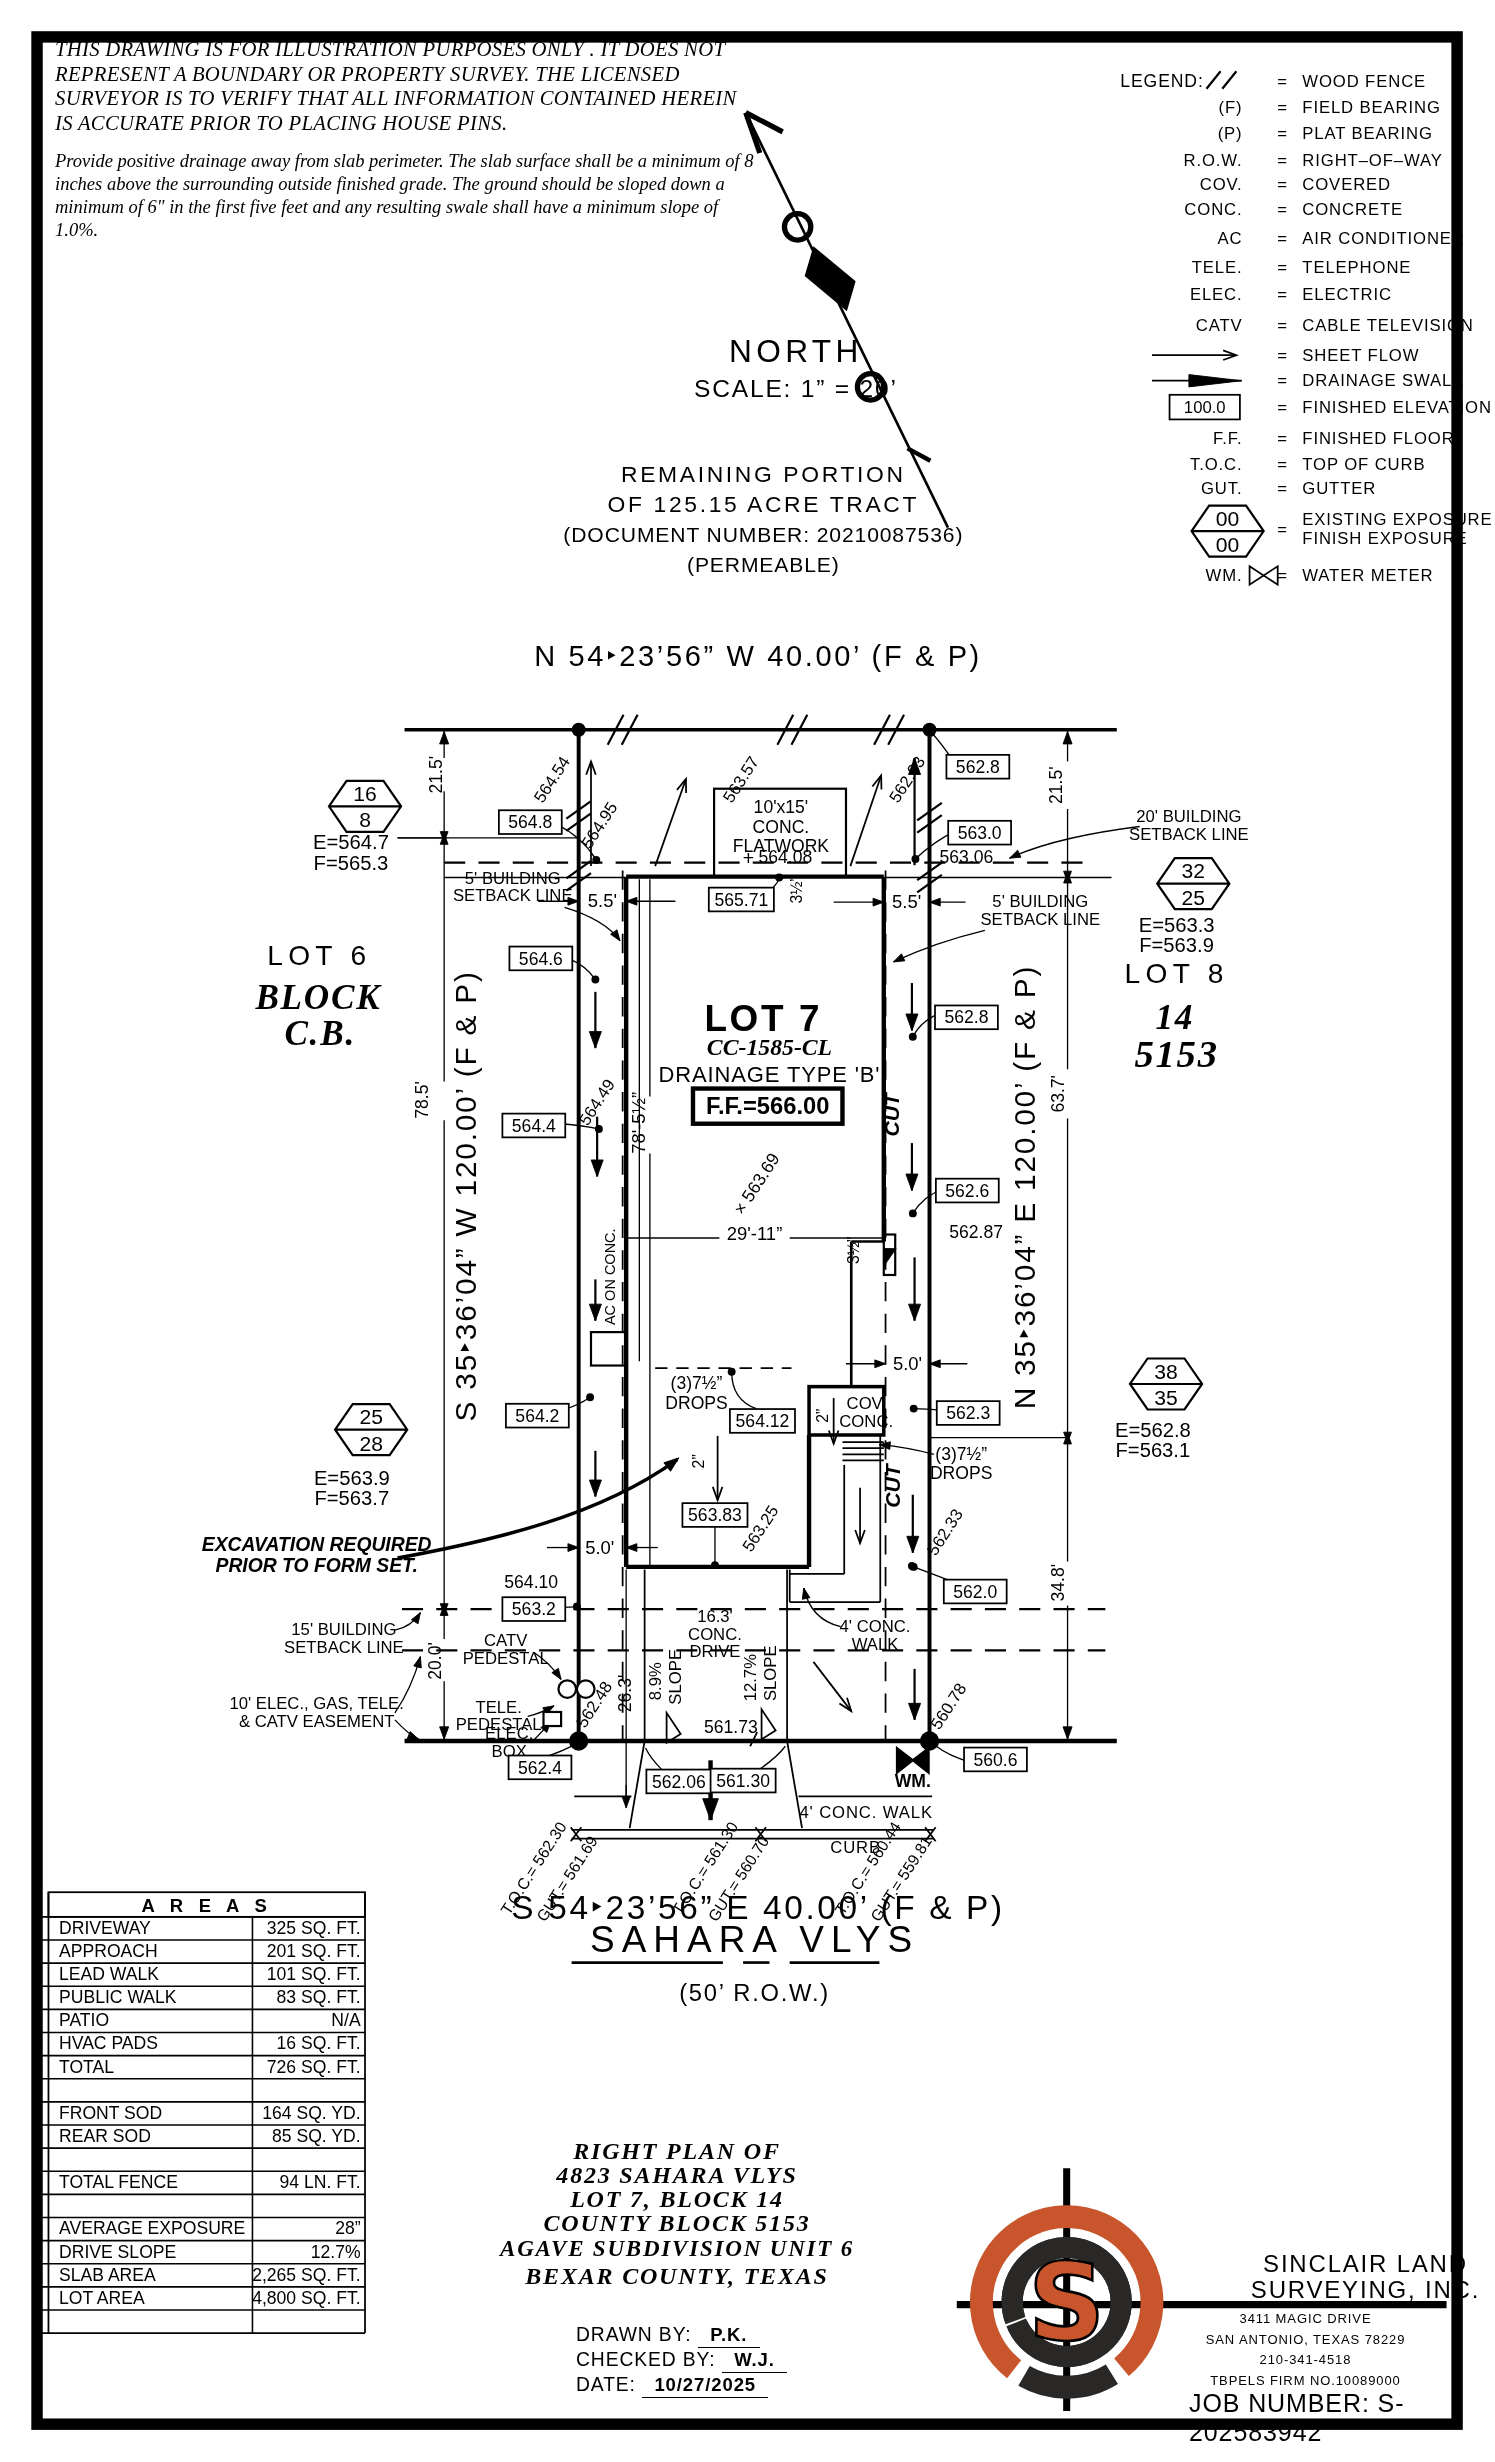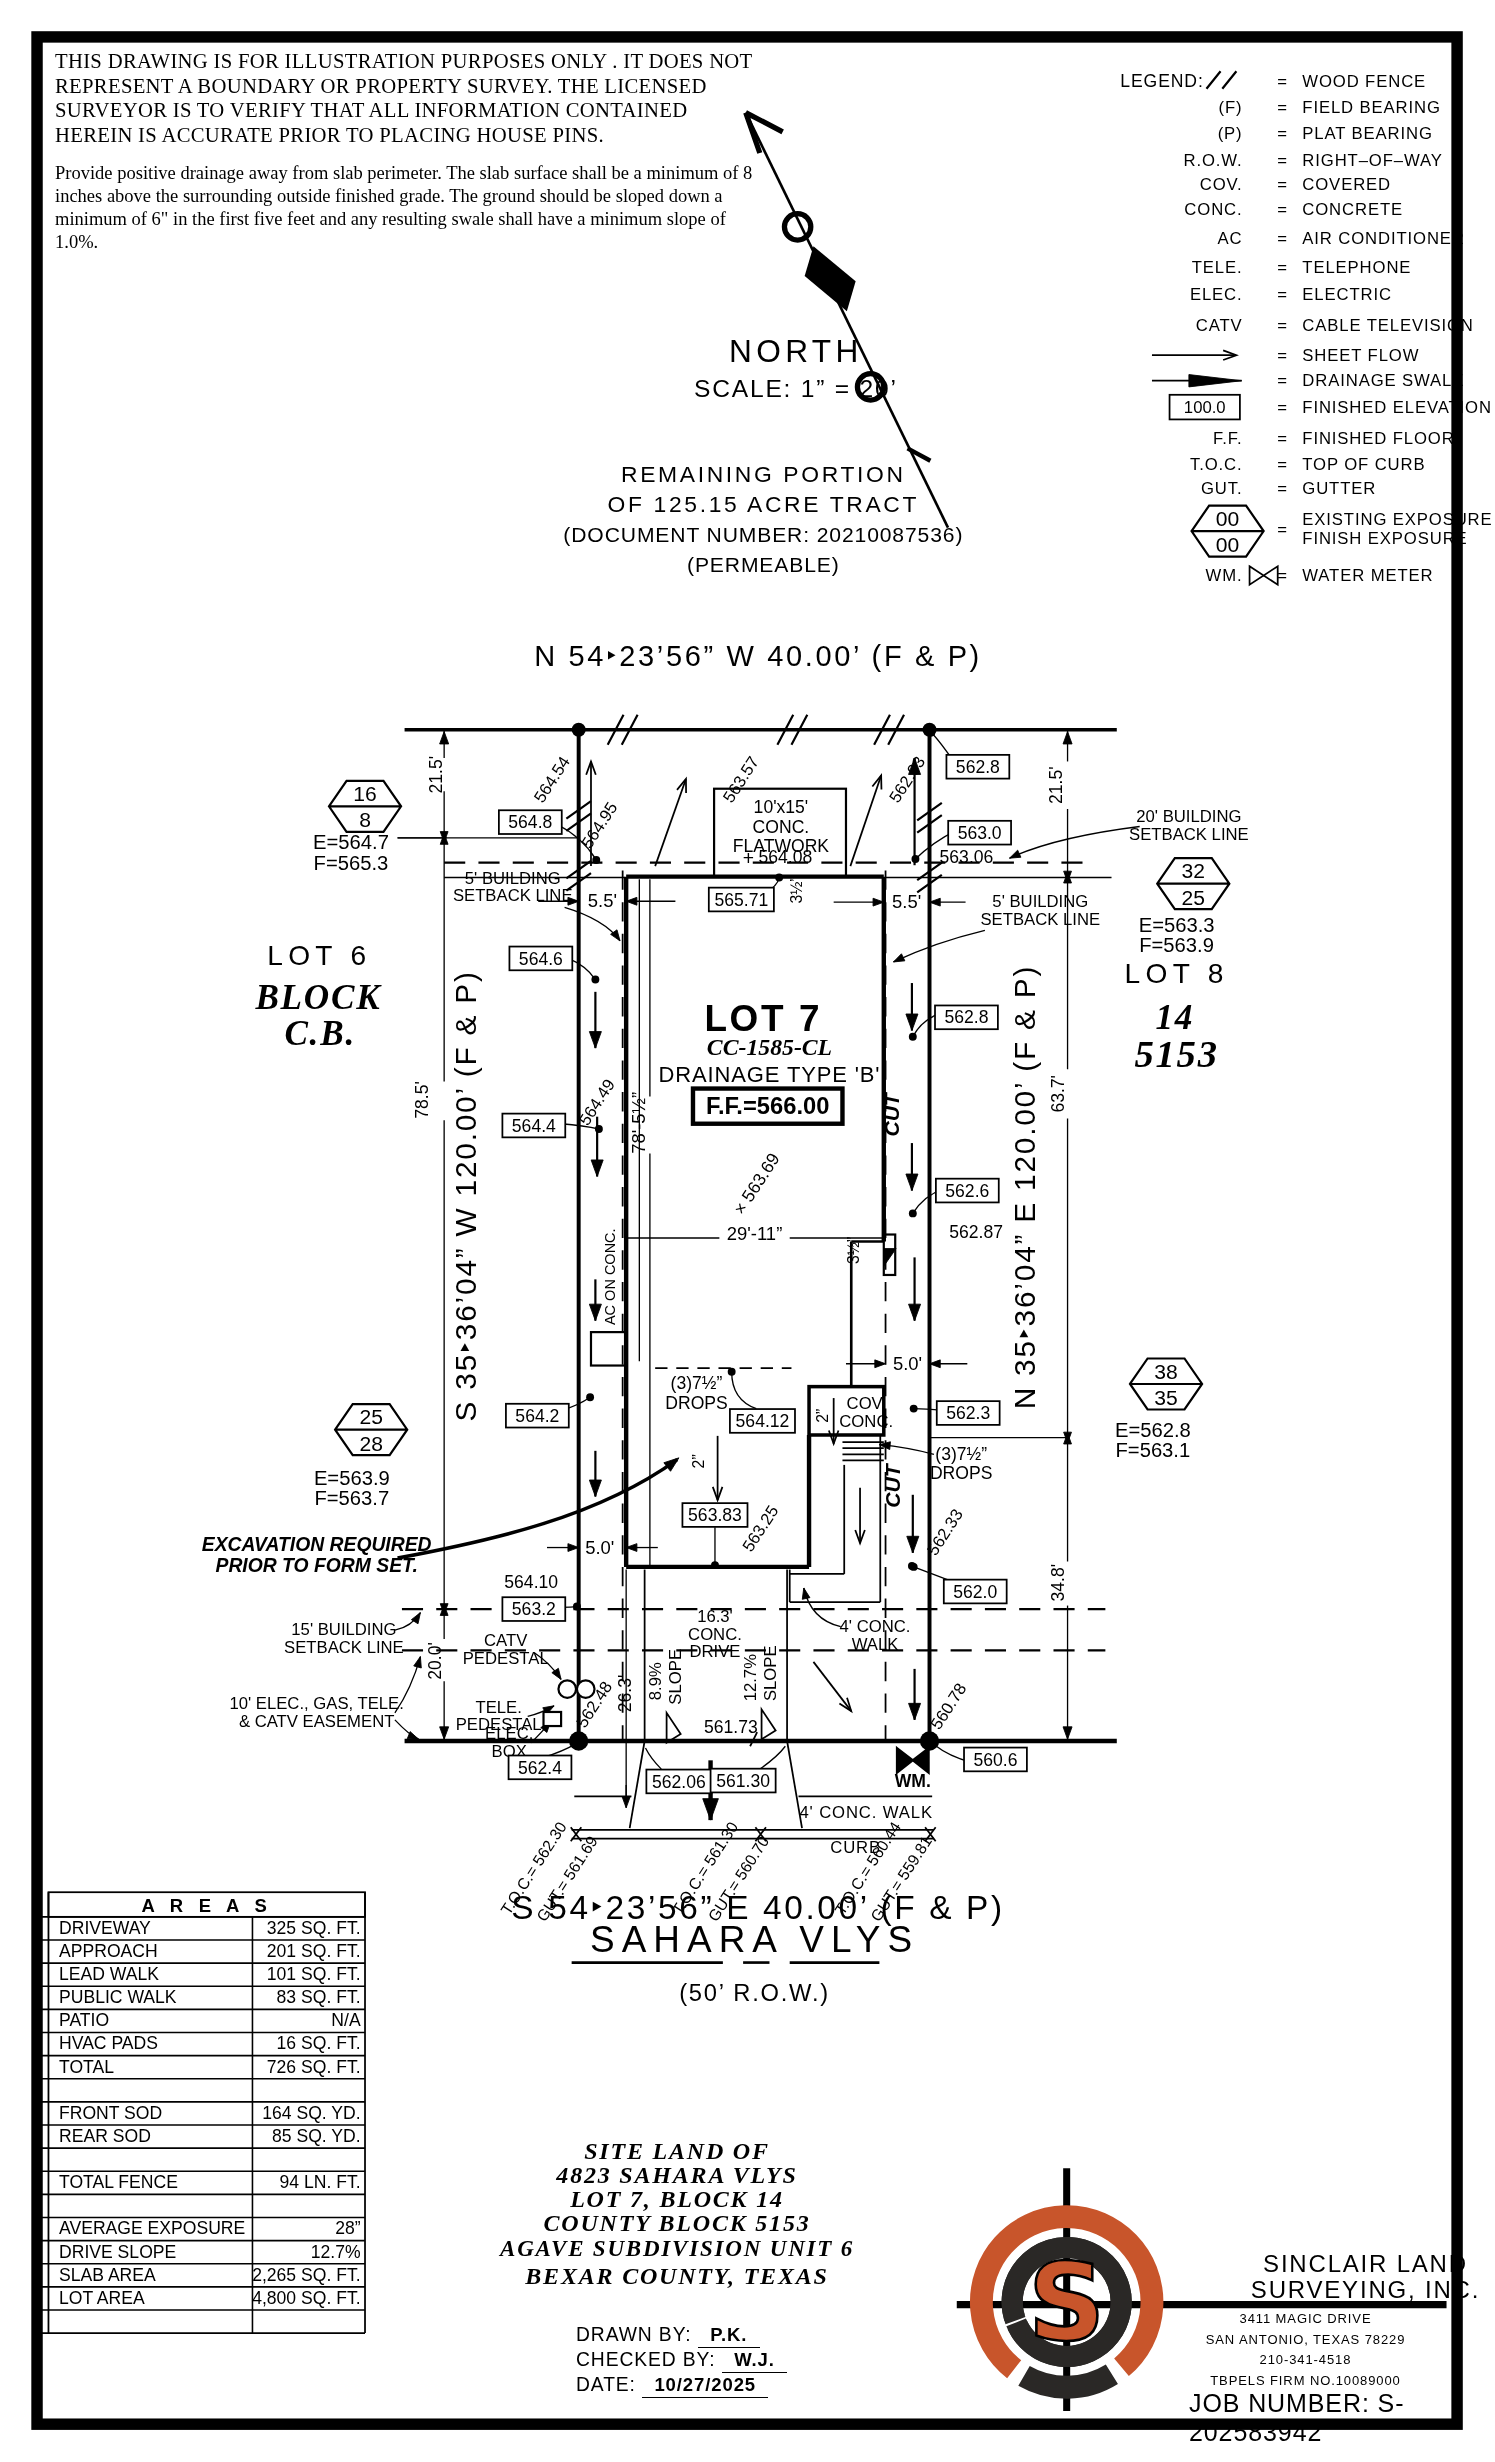--- a/index.html
+++ b/index.html
@@ -1,18 +1,18 @@
 <!DOCTYPE html>
 <html style="font-size:14px"><head>
 <meta charset="utf-8">
 <style>
   html,body{margin:0;padding:0;background:#fff}
   .page{position:relative;width:1495px;height:2462px;background:#fff;font-family:"Liberation Sans",sans-serif;color:#000;overflow:hidden}
   .abs{position:absolute}
-  .disc{left:55px;top:49px;width:704px;font-family:"Liberation Serif",serif;}
+  .disc{left:55px;top:37px;width:704px;font-family:"Liberation Serif",serif;font-style:italic}
   .disc .p1{font-size:20.7px;line-height:24.6px;letter-spacing:0.3px}
   .disc .p2{font-size:18.5px;line-height:23px;margin-top:15px}
   .tblock{left:457px;top:2139px;width:440px;text-align:center;font-family:"Liberation Serif",serif;font-style:italic;font-weight:bold}
   .tblock .l1{font-size:24px;line-height:24px;letter-spacing:1.8px}
   .tblock .l5{font-size:23px;line-height:28px;letter-spacing:1.8px}
   .tblock .l6{font-size:24px;line-height:26px;letter-spacing:1.8px}
   .drawn{left:576px;top:2323px;width:290px;font-size:19.3px;line-height:24px;letter-spacing:0.9px}
   .drawn .val{display:inline-block;border-bottom:1.8px solid #000;padding:0 12.3px;font-weight:bold;font-size:18.5px}
   .sname{left:1216px;top:2251px;width:299px;text-align:center;font-size:24px;line-height:25.5px;letter-spacing:1.8px}
   .saddr{left:1154px;top:2309px;width:303px;text-align:center;font-size:13px;line-height:20.7px;letter-spacing:0.9px}
@@ -529,21 +529,21 @@
         <text x="0" y="0" fill="#C8552B" font-size="122px" text-anchor="middle" font-weight="bold" font-family="&quot;DejaVu Sans&quot;,sans-serif" transform="translate(1213,2660)" stroke="#000" stroke-width="3">S</text>
       </g>
   </svg>
 
   <div class="abs disc">
     <div class="p1">THIS DRAWING IS FOR ILLUSTRATION PURPOSES ONLY . IT DOES NOT REPRESENT A BOUNDARY OR PROPERTY SURVEY. THE LICENSED SURVEYOR IS TO VERIFY THAT ALL INFORMATION CONTAINED HEREIN IS ACCURATE PRIOR TO PLACING HOUSE PINS.</div>
     <div class="p2">Provide positive drainage away from slab perimeter. The slab surface shall be a minimum of 8 inches above the surrounding outside finished grade. The ground should be sloped down a minimum of 6" in the first five feet and any resulting swale shall have a minimum slope of 1.0%.</div>
   </div>
 
   <div class="abs tblock">
-    <div class="l1">SITE LAND OF</div>
+    <div class="l1">RIGHT PLAN OF</div>
     <div class="l1">4823 SAHARA VLYS</div>
     <div class="l1">LOT 7, BLOCK 14</div>
     <div class="l1">COUNTY BLOCK 5153</div>
     <div class="l5">AGAVE SUBDIVISION UNIT 6</div>
     <div class="l6">BEXAR COUNTY, TEXAS</div>
   </div>
 
   <div class="abs drawn">
     <div><span>DRAWN BY:</span> <span class="val">P.K.</span></div>
     <div><span>CHECKED BY:</span> <span class="val">W.J.</span></div>

